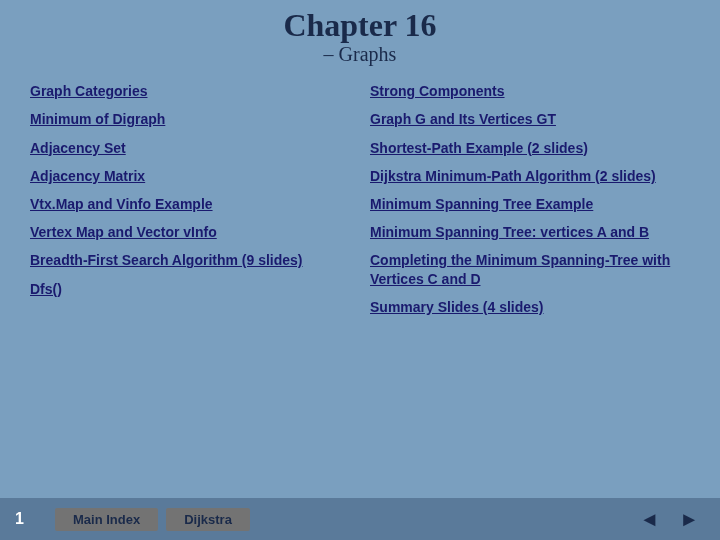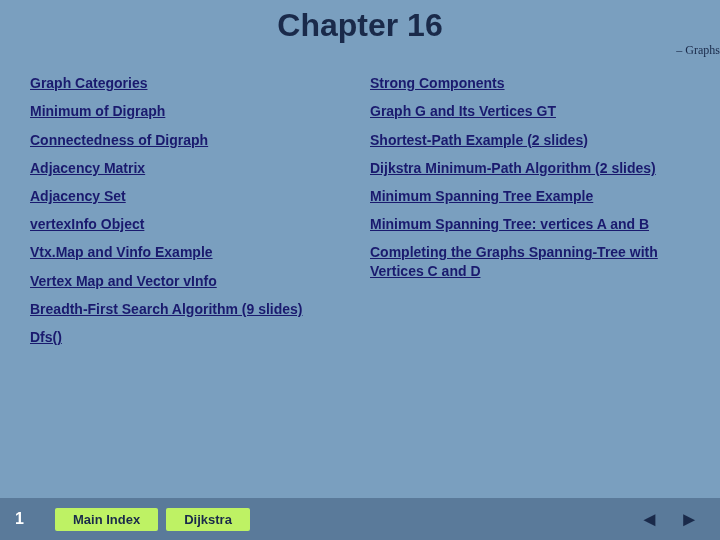--- a/index.html
+++ b/index.html
@@ -16,29 +16,28 @@
     .header {
       text-align: center;
       padding: 8px 0 4px 0;
       background-color: #7a9fbf;
     }
 
     .header-title {
       font-size: 32px;
       font-weight: bold;
       color: #1a2a4a;
-      font-family: Liberation Sans, sans-serif;
+      font-family: Liberation Serif, serif;
       line-height: 1.1;
     }
 
     .header-subtitle {
-      font-size: 12px;
+      font-size: 20px;
       color: #1a2a4a;
       font-family: 'Times New Roman', serif;
-      text-align: right;
     }
 
     .content {
       display: flex;
       flex-direction: row;
       padding: 10px 30px 0 30px;
       gap: 20px;
     }
 
     .column {
@@ -79,21 +78,21 @@
       min-width: 30px;
     }
 
     .footer-buttons {
       display: flex;
       gap: 8px;
       margin-left: 10px;
     }
 
     .footer-btn {
-      background-color: #bef264;
+      background-color: #737373;
       color: #1a2a4a;
       border: none;
       padding: 4px 18px;
       font-size: 13px;
       font-weight: bold;
       cursor: pointer;
       border-radius: 2px;
     }
 
     .footer-nav {
@@ -121,38 +120,37 @@
     <div class="header-title">Chapter 16</div>
     <div class="header-subtitle">– Graphs</div>
   </div>
 </div>
 
 <div class="content">
   <div class="column">
 
   <a class="nav-link" href="#">Graph Categories</a>
       <a class="nav-link" href="#">Minimum of  Digraph</a>
-      <a class="nav-link" href="#">Connectedness of Digraph</a>
+      <a class="nav-link" href="#">Adjacency Set</a>
       <a class="nav-link" href="#">Adjacency Matrix</a>
-      <a class="nav-link" href="#">Adjacency Set</a>
-      <a class="nav-link" href="#">vertexInfo Object</a>
       <a class="nav-link" href="#">Vtx.Map and Vinfo Example</a>
       <a class="nav-link" href="#">Vertex Map and Vector vInfo</a>
       <a class="nav-link" href="#">Breadth-First Search Algorithm (9 slides)</a>
       <a class="nav-link" href="#">Dfs()</a>
     </div>
   <div class="column">
 
   <a class="nav-link" href="#">Strong Components</a>
       <a class="nav-link" href="#">Graph G and Its Vertices GT</a>
       <a class="nav-link" href="#">Shortest-Path Example (2 slides)</a>
       <a class="nav-link" href="#">Dijkstra Minimum-Path Algorithm (2 slides)</a>
       <a class="nav-link" href="#">Minimum Spanning Tree Example</a>
       <a class="nav-link" href="#">Minimum Spanning Tree: vertices A and B</a>
-      <a class="nav-link" href="#">Completing the Graphs Spanning-Tree with Vertices C and D</a>
+      <a class="nav-link" href="#">Completing the Minimum Spanning-Tree with Vertices C and D</a>
+      <a class="nav-link" href="#">Summary Slides (4 slides)</a>
     </div>
 </div>
 
 <div class="footer">
   <span class="footer-page-num">1</span>
   <div class="footer-buttons">
     <button class="footer-btn">Main Index</button>
     <button class="footer-btn">Dijkstra</button>
   </div>
   <div class="footer-nav">

